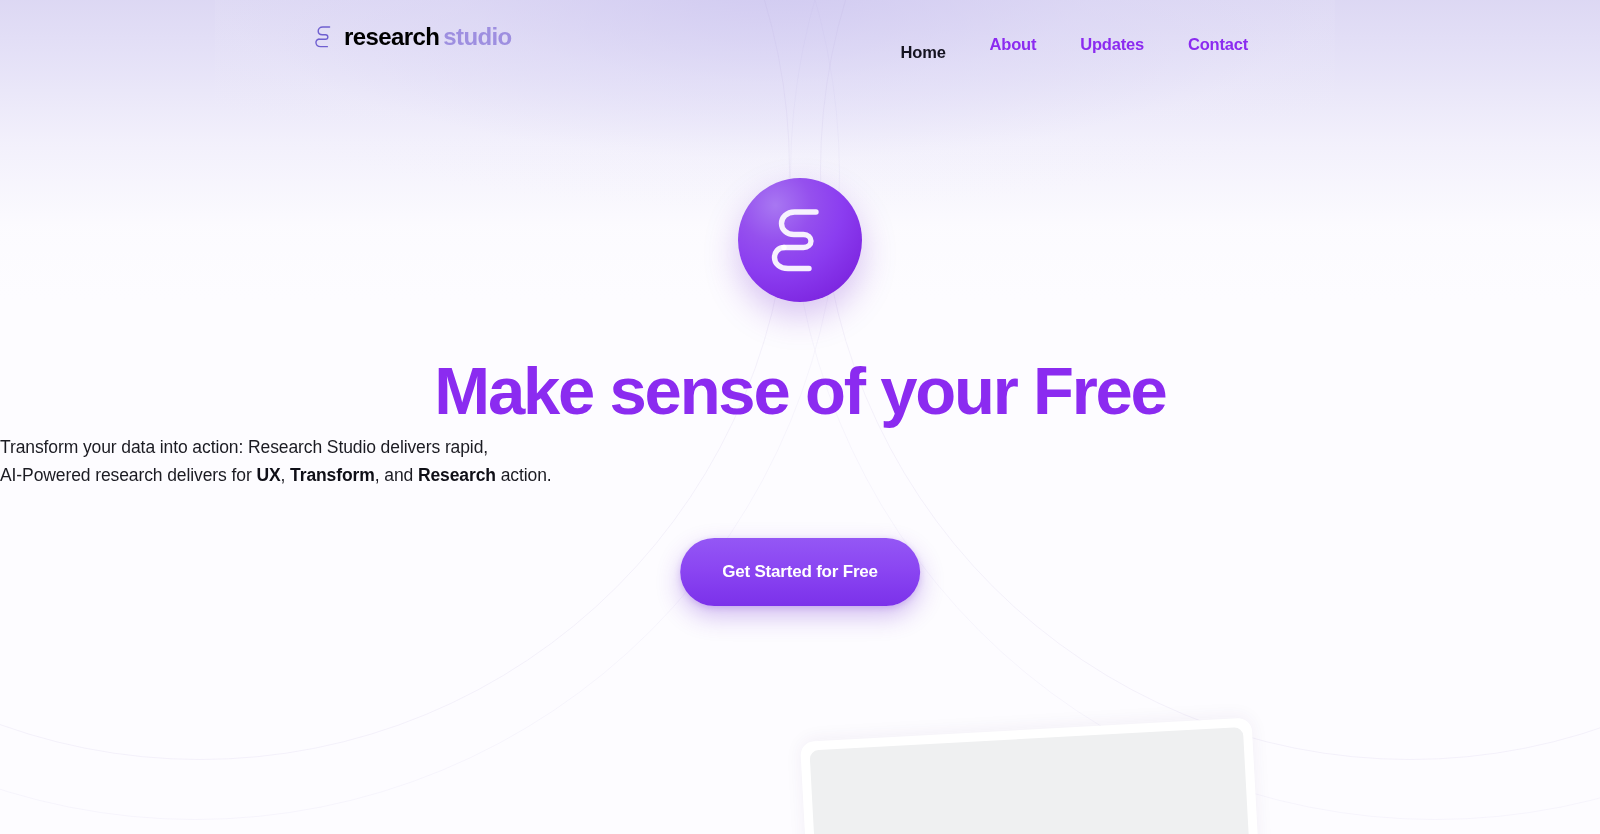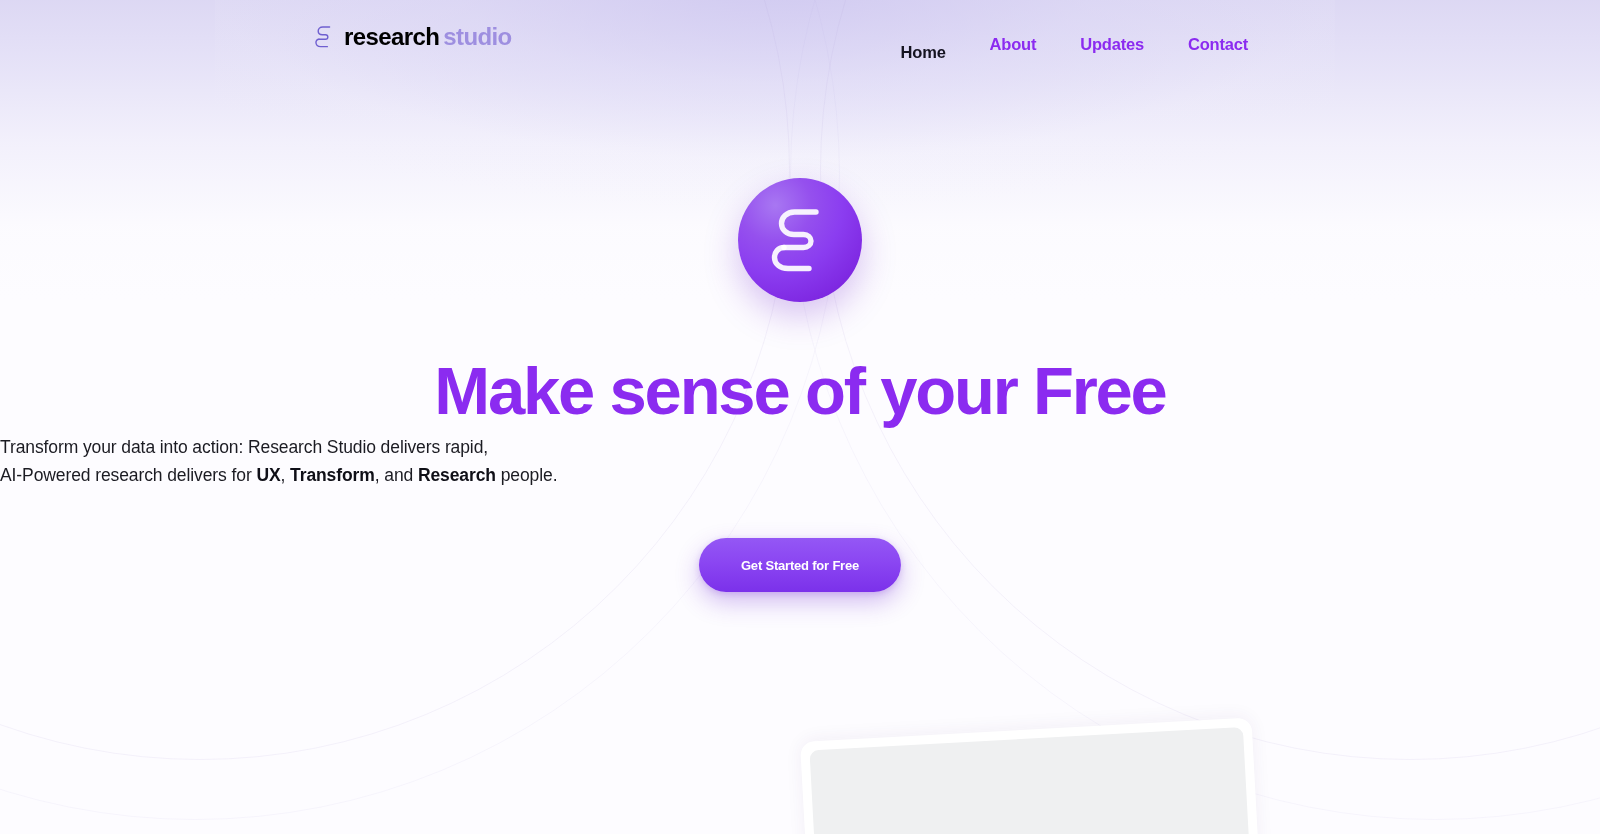--- a/index.html
+++ b/index.html
@@ -140,24 +140,24 @@
     font-size:17.5px; font-weight:400; line-height:1.58;
     color:#1b1b22; letter-spacing:-0.1px;
   }
   .hero-sub b { font-weight:700; color:#0f0f17; }
 
   .cta-wrap {
     position:absolute; left:50%; top:538px;
     transform:translateX(-50%);
   }
   .btn-cta {
-    height:54px; padding:0 42px;
+    height:68px; padding:0 42px;
     display:flex; align-items:center; justify-content:center;
     border:none; border-radius:999px; cursor:pointer;
-    color:#ffffff; font-size:13px; font-weight:700; letter-spacing:-0.2px;
+    color:#ffffff; font-size:17px; font-weight:700; letter-spacing:-0.2px;
     background:linear-gradient(180deg, #9457f5 0%, #8b46f2 45%, #7b31ea 100%);
     box-shadow:0 10px 24px rgba(110,40,210,0.30), 0 2px 6px rgba(110,40,210,0.18);
     white-space:nowrap;
   }
 
   
   .preview {
     position:absolute; left:800px; top:742px;
     width:452px; height:240px;
     transform:rotate(-3.1deg);
@@ -213,21 +213,21 @@
       <svg viewBox="0 0 64 74" fill="none">
         <path d="M48 9 H26.5 C18.5 9 13.5 14.5 13.5 20.5 C13.5 26.5 18.5 31.5 26 31.5 H35.5 C40 31.5 43 34.5 43 38 C43 41.5 40 44.5 35.5 44.5 H16" stroke="#ffffff" stroke-opacity="0.92" stroke-width="5.4" stroke-linecap="round" stroke-linejoin="round"></path>
         <path d="M16 44.5 C10 44.5 6.5 49.5 6.5 54.5 C6.5 60.5 11.5 65.5 20 65.5 H41" stroke="#ffffff" stroke-opacity="0.92" stroke-width="5.4" stroke-linecap="round" stroke-linejoin="round"></path>
       </svg>
     </div>
 
     <h1 class="hero-title">Make sense of your Free</h1>
 
     <p class="hero-sub">
       <span>Transform your data into action: Research Studio delivers rapid,</span><br>
-      <span>AI-Powered research delivers for </span><b>UX</b><span>, </span><b>Transform</b><span>, and </span><b>Research</b><span> people.</span>
+      <span>AI-Powered research delivers for </span><b>UX</b><span>, </span><b>Transform</b><span>, and </span><b>Research</b><span> action.</span>
     </p>
 
     <div class="cta-wrap">
       <button class="btn-cta">Get Started for Free</button>
     </div>
   </section>
 
   <div class="preview">
     <div class="preview-inner"></div>
   </div>

